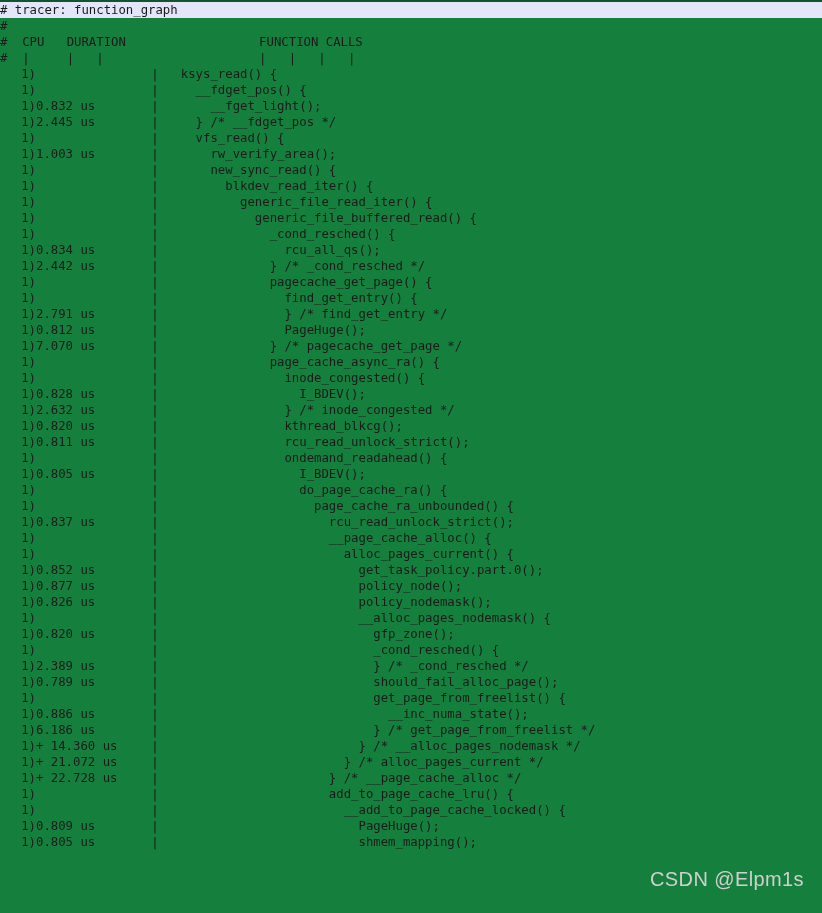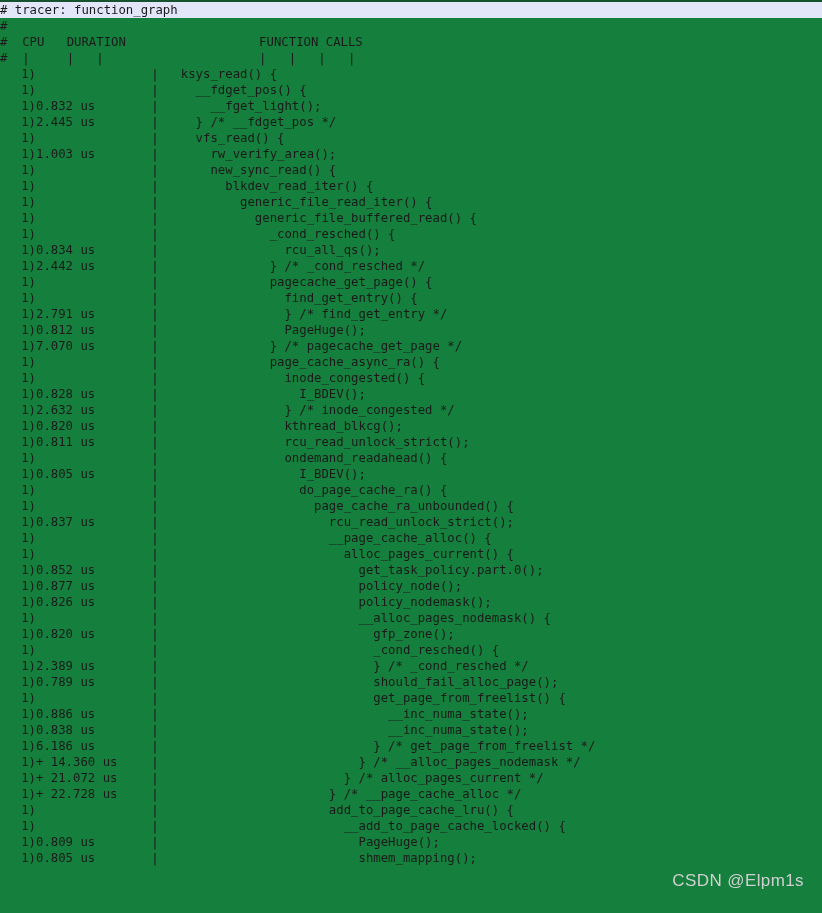--- a/index.html
+++ b/index.html
@@ -69,21 +69,21 @@
 
   .raw-line {
     white-space: pre;
   }
 
   #watermark {
     position: absolute;
     right: 18px;
     bottom: 22px;
     font-family: "Liberation Sans", sans-serif;
-    font-size: 17px;
+    font-size: 20px;
     color: #cfcfcf;
     letter-spacing: 0.4px;
     user-select: none;
     pointer-events: none;
   }
 </style>
 </head>
 <body>
 
 <div id="trace-root">
@@ -131,21 +131,20 @@
       <div class="trace-line"><span class="col-cpu">1)</span><span class="col-dur">0.852 us</span><span class="col-bar">|</span><span class="col-fn">                          get_task_policy.part.0();</span></div>
       <div class="trace-line"><span class="col-cpu">1)</span><span class="col-dur">0.877 us</span><span class="col-bar">|</span><span class="col-fn">                          policy_node();</span></div>
       <div class="trace-line"><span class="col-cpu">1)</span><span class="col-dur">0.826 us</span><span class="col-bar">|</span><span class="col-fn">                          policy_nodemask();</span></div>
       <div class="trace-line"><span class="col-cpu">1)</span><span class="col-dur"></span><span class="col-bar">|</span><span class="col-fn">                          __alloc_pages_nodemask() {</span></div>
       <div class="trace-line"><span class="col-cpu">1)</span><span class="col-dur">0.820 us</span><span class="col-bar">|</span><span class="col-fn">                            gfp_zone();</span></div>
       <div class="trace-line"><span class="col-cpu">1)</span><span class="col-dur"></span><span class="col-bar">|</span><span class="col-fn">                            _cond_resched() {</span></div>
       <div class="trace-line"><span class="col-cpu">1)</span><span class="col-dur">2.389 us</span><span class="col-bar">|</span><span class="col-fn">                            } /* _cond_resched */</span></div>
       <div class="trace-line"><span class="col-cpu">1)</span><span class="col-dur">0.789 us</span><span class="col-bar">|</span><span class="col-fn">                            should_fail_alloc_page();</span></div>
       <div class="trace-line"><span class="col-cpu">1)</span><span class="col-dur"></span><span class="col-bar">|</span><span class="col-fn">                            get_page_from_freelist() {</span></div>
       <div class="trace-line"><span class="col-cpu">1)</span><span class="col-dur">0.886 us</span><span class="col-bar">|</span><span class="col-fn">                              __inc_numa_state();</span></div>
-      <div class="trace-line"><span class="col-cpu">1)</span><span class="col-dur">0.838 us</span><span class="col-bar">|</span><span class="col-fn">                              __inc_numa_state();</span></div>
       <div class="trace-line"><span class="col-cpu">1)</span><span class="col-dur">6.186 us</span><span class="col-bar">|</span><span class="col-fn">                            } /* get_page_from_freelist */</span></div>
       <div class="trace-line"><span class="col-cpu">1)</span><span class="col-dur">+ 14.360 us</span><span class="col-bar">|</span><span class="col-fn">                          } /* __alloc_pages_nodemask */</span></div>
       <div class="trace-line"><span class="col-cpu">1)</span><span class="col-dur">+ 21.072 us</span><span class="col-bar">|</span><span class="col-fn">                        } /* alloc_pages_current */</span></div>
       <div class="trace-line"><span class="col-cpu">1)</span><span class="col-dur">+ 22.728 us</span><span class="col-bar">|</span><span class="col-fn">                      } /* __page_cache_alloc */</span></div>
       <div class="trace-line"><span class="col-cpu">1)</span><span class="col-dur"></span><span class="col-bar">|</span><span class="col-fn">                      add_to_page_cache_lru() {</span></div>
       <div class="trace-line"><span class="col-cpu">1)</span><span class="col-dur"></span><span class="col-bar">|</span><span class="col-fn">                        __add_to_page_cache_locked() {</span></div>
       <div class="trace-line"><span class="col-cpu">1)</span><span class="col-dur">0.809 us</span><span class="col-bar">|</span><span class="col-fn">                          PageHuge();</span></div>
       <div class="trace-line"><span class="col-cpu">1)</span><span class="col-dur">0.805 us</span><span class="col-bar">|</span><span class="col-fn">                          shmem_mapping();</span></div>
     </div>
 

